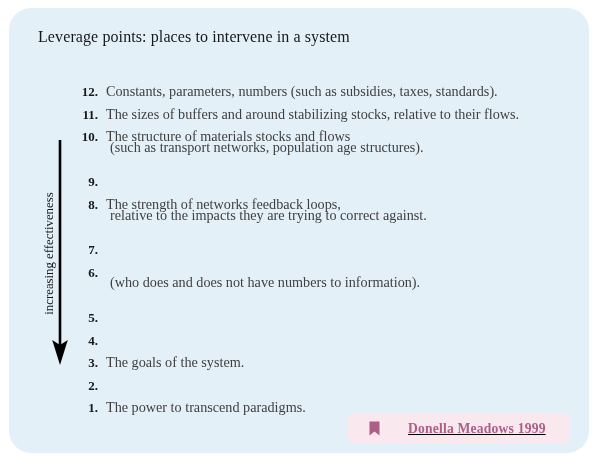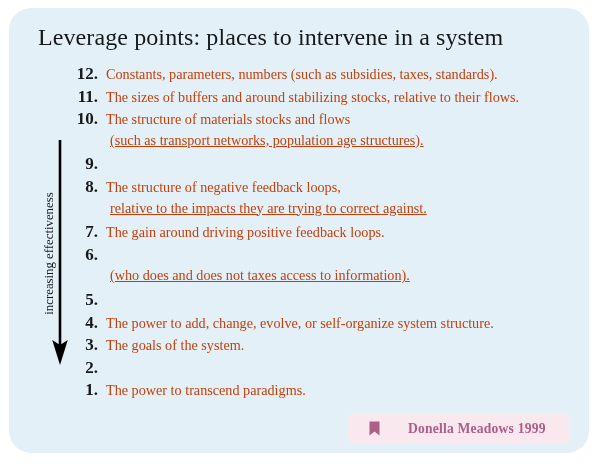--- a/index.html
+++ b/index.html
@@ -23,21 +23,21 @@
     height: 445px;
     background: #e4f0f8;
     border-radius: 22px;
     overflow: hidden;
   }
 
   #title {
     position: absolute;
     left: 29px;
     top: 15px;
-    font-size: 24px;
+    font-size: 16px;
     line-height: 28px;
     color: #16181a;
     letter-spacing: 0.1px;
     white-space: nowrap;
   }
 
   
   #axis {
     position: absolute;
     left: 0px;
@@ -77,50 +77,51 @@
     display: flex;
     align-items: baseline;
     height: 22.6px;
   }
   .row .num {
     width: 97px;
     flex: 0 0 97px;
     text-align: right;
     padding-right: 8px;
     box-sizing: border-box;
-    font-size: 17px;
+    font-size: 13px;
     font-weight: bold;
     color: #16181a;
     font-variant-numeric: oldstyle-nums;
+    margin-top: 20px;
   }
   .row .txt {
     flex: 1 1 auto;
     font-size: 14.2px;
-    color: #c2410c;
+    color: #404040;
     white-space: nowrap;
   }
   .row.cont .num {
     visibility: hidden;
   }
   .row.cont .txt {
     padding-left: 4px;
-    text-decoration: underline;
   }
 
   
   #badge {
     position: absolute;
     left: 339px;
     top: 406px;
     width: 222px;
     height: 29px;
     background: #fae8ef;
     border-radius: 5px;
     display: flex;
     align-items: center;
+    text-decoration: underline;
   }
   #badge .bm-icon {
     margin-left: 21px;
     width: 11px;
     height: 15px;
     display: block;
   }
   #badge .credit {
     margin-left: 28px;
     font-size: 13.6px;
@@ -160,43 +161,41 @@
       </div>
       <div class="row cont">
         <span class="num"></span>
         <span class="txt">(such as transport networks, population age structures).</span>
       </div>
       <div class="row">
         <span class="num">9.</span>
       </div>
       <div class="row">
         <span class="num">8.</span>
-        <span class="txt">The structure of negative feedback loops,</span>
+        <span class="txt">The strength of networks feedback loops,</span>
       </div>
       <div class="row cont">
         <span class="num"></span>
         <span class="txt">relative to the impacts they are trying to correct against.</span>
       </div>
       <div class="row">
         <span class="num">7.</span>
-        <span class="txt">The gain around driving positive feedback loops.</span>
       </div>
       <div class="row">
         <span class="num">6.</span>
       </div>
       <div class="row cont">
         <span class="num"></span>
-        <span class="txt">(who does and does not taxes access to information).</span>
+        <span class="txt">(who does and does not have numbers to information).</span>
       </div>
       <div class="row">
         <span class="num">5.</span>
       </div>
       <div class="row">
         <span class="num">4.</span>
-        <span class="txt">The power to add, change, evolve, or self-organize system structure.</span>
       </div>
       <div class="row">
         <span class="num">3.</span>
         <span class="txt">The goals of the system.</span>
       </div>
       <div class="row">
         <span class="num">2.</span>
       </div>
       <div class="row">
         <span class="num">1.</span>

